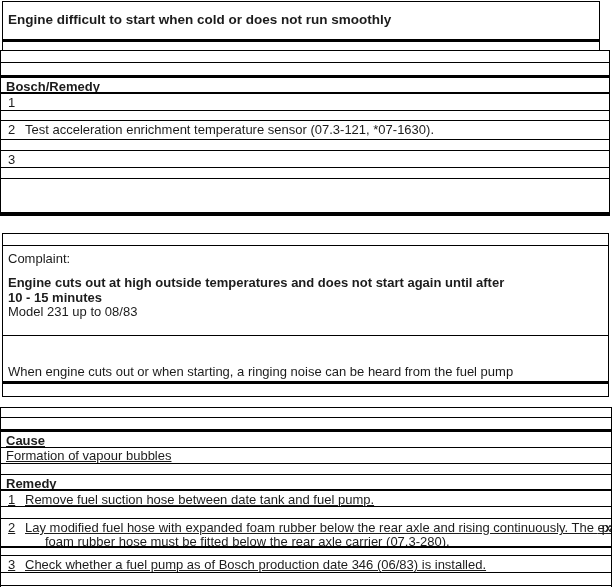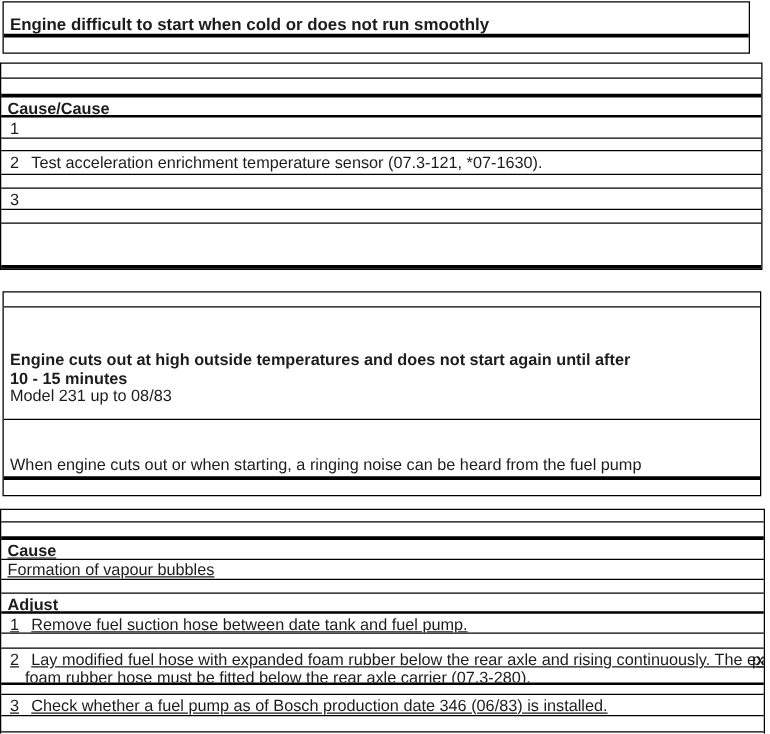--- a/index.html
+++ b/index.html
@@ -29,79 +29,80 @@
   .thick-bottom { border-bottom-width: 3px; margin-top: 25px; }
   .med-bottom { border-bottom-width: 2px; }
   .med-top { border-top: 2px solid #000; }
   .thick-top { border-top: 3px solid #000; }
   .item { display: flex; padding-top: 2px; line-height: 14px; }
   .num { flex: none; width: 24px; padding-left: 7px; }
   .txt { flex: 1; white-space: nowrap; }
   .title-row {
     font-weight: bold;
     font-size: 13.5px;
-    padding: 10px 0 0 5px;
+    padding: 10px 0 12px 5px;
     border-bottom: 3px solid #000;
   }
   .plain { padding: 4px 0 0 5px; line-height: 14px; white-space: nowrap; }
   .complaint-label { padding: 6px 0 0 5px; line-height: 13px; }
   .bold-line { font-weight: bold; padding-left: 5px; line-height: 15px; }
   .model-line { padding-left: 5px; line-height: 14px; }
   .wrap2 { padding: 2px 0 0 0; }
-  .line2 { padding-left: 19px; line-height: 14px; white-space: nowrap; }
+  .line2 { padding-left: 44px; line-height: 14px; white-space: nowrap; }
   .ov-b { margin-left: -14px; }
 </style>
 </head>
 <body>
 
 <div class="page">
 
   <div class="tbl" style="left:2px; top:1px; width:598px;">
     <div class="row title-row">Engine difficult to start when cold or does not run smoothly</div>
     <div class="row last" style="height:12px;"></div>
   </div>
 
   <div class="tbl" style="left:0px; top:50px; width:610px;">
     <div class="row" style="height:12px;"></div>
     <div class="row" style="height:13px;"></div>
-    <div class="row hdr med-top med-bottom" style="height:18px;">Cause/Cause</div>
+    <div class="row hdr med-top med-bottom" style="height:18px;">Bosch/Remedy</div>
     <div class="row item" style="height:17px;">
       <span class="num">1</span>
     </div>
     <div class="row" style="height:10px;"></div>
     <div class="row item" style="height:19px;">
       <span class="num">2</span>
       <span class="txt">Test acceleration enrichment temperature sensor (07.3-121, *07-1630).</span>
     </div>
     <div class="row" style="height:11px;"></div>
     <div class="row item" style="height:17px;">
       <span class="num">3</span>
     </div>
     <div class="row" style="height:11px;"></div>
     <div class="row last thick-bottom" style="height:11px; border-bottom:3px solid #000;"></div>
   </div>
 
   <div class="tbl" style="left:2px; top:233px; width:607px;">
     <div class="row" style="height:12px;"></div>
     <div class="row" style="height:90px;">
-      <div class="bold-line" style="margin-top:34px;">Engine cuts out at high outside temperatures and does not start again until after</div>
+      <div class="complaint-label">Complaint:</div>
+      <div class="bold-line" style="margin-top:10px;">Engine cuts out at high outside temperatures and does not start again until after</div>
       <div class="bold-line">10 - 15 minutes</div>
       <div class="model-line">Model 231 up to 08/83</div>
     </div>
     <div class="row plain thick-bottom" style="height:23px;">When engine cuts out or when starting, a ringing noise can be heard from the fuel pump</div>
     <div class="row last" style="height:12px;"></div>
   </div>
 
   <div class="tbl thick-bottom" style="left:0px; top:382px; width:612px; border-bottom-width:3px;text-decoration:underline;">
     <div class="row" style="height:10px;"></div>
     <div class="row" style="height:11px; border-bottom:none;"></div>
     <div class="row hdr thick-top" style="height:19px;">Cause</div>
     <div class="row plain" style="height:16px; padding-top:1px;">Formation of vapour bubbles</div>
     <div class="row" style="height:11px;"></div>
-    <div class="row hdr med-bottom" style="height:16px;">Adjust</div>
+    <div class="row hdr med-bottom" style="height:16px;">Remedy</div>
     <div class="row item" style="height:16px;">
       <span class="num">1</span>
       <span class="txt">Remove fuel suction hose between date tank and fuel pump.</span>
     </div>
     <div class="row" style="height:12px;"></div>
     <div class="row wrap2 med-bottom" style="height:29px;">
       <div class="item" style="padding-top:0;">
         <span class="num">2</span>
         <span class="txt"><span>Lay modified fuel hose with expanded foam rubber below the rear axle and rising continuously. The</span>&nbsp;<span>ex-</span><span class="ov-b">panded</span></span>
       </div>

